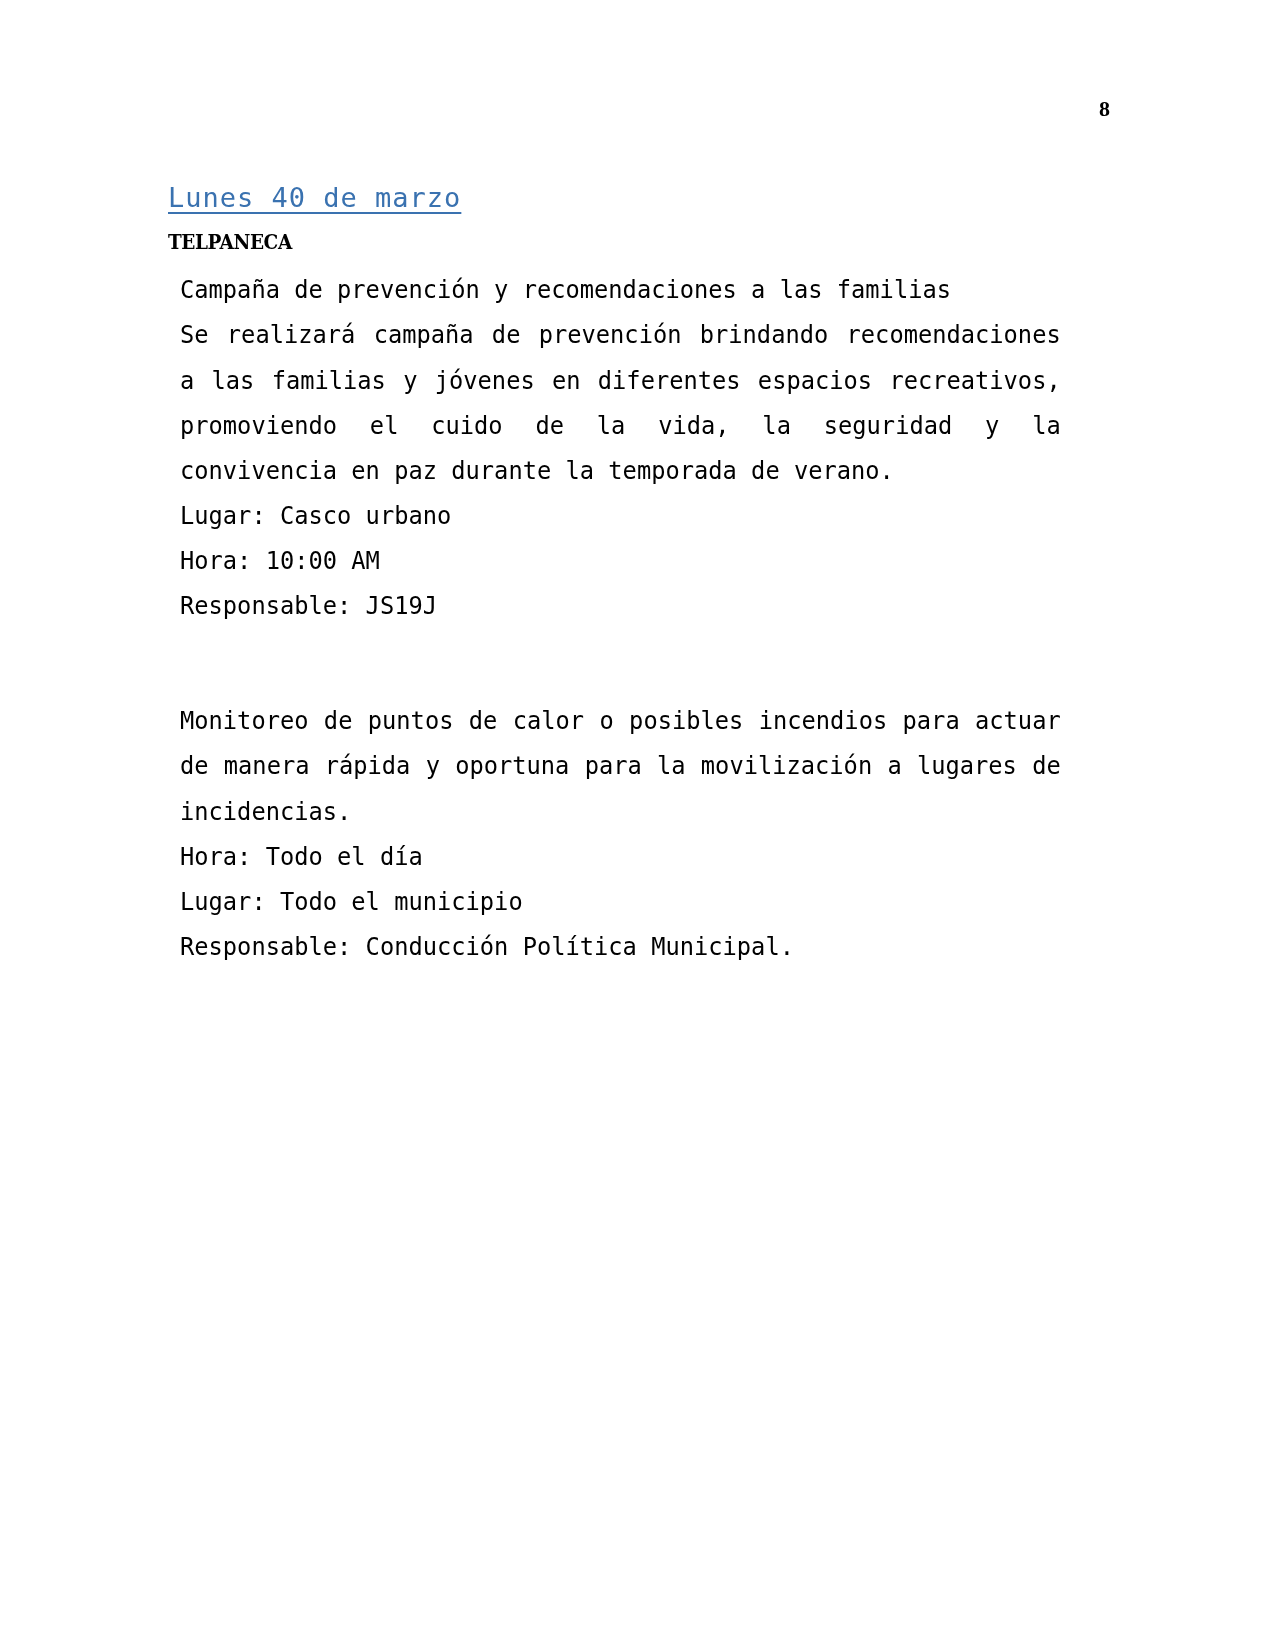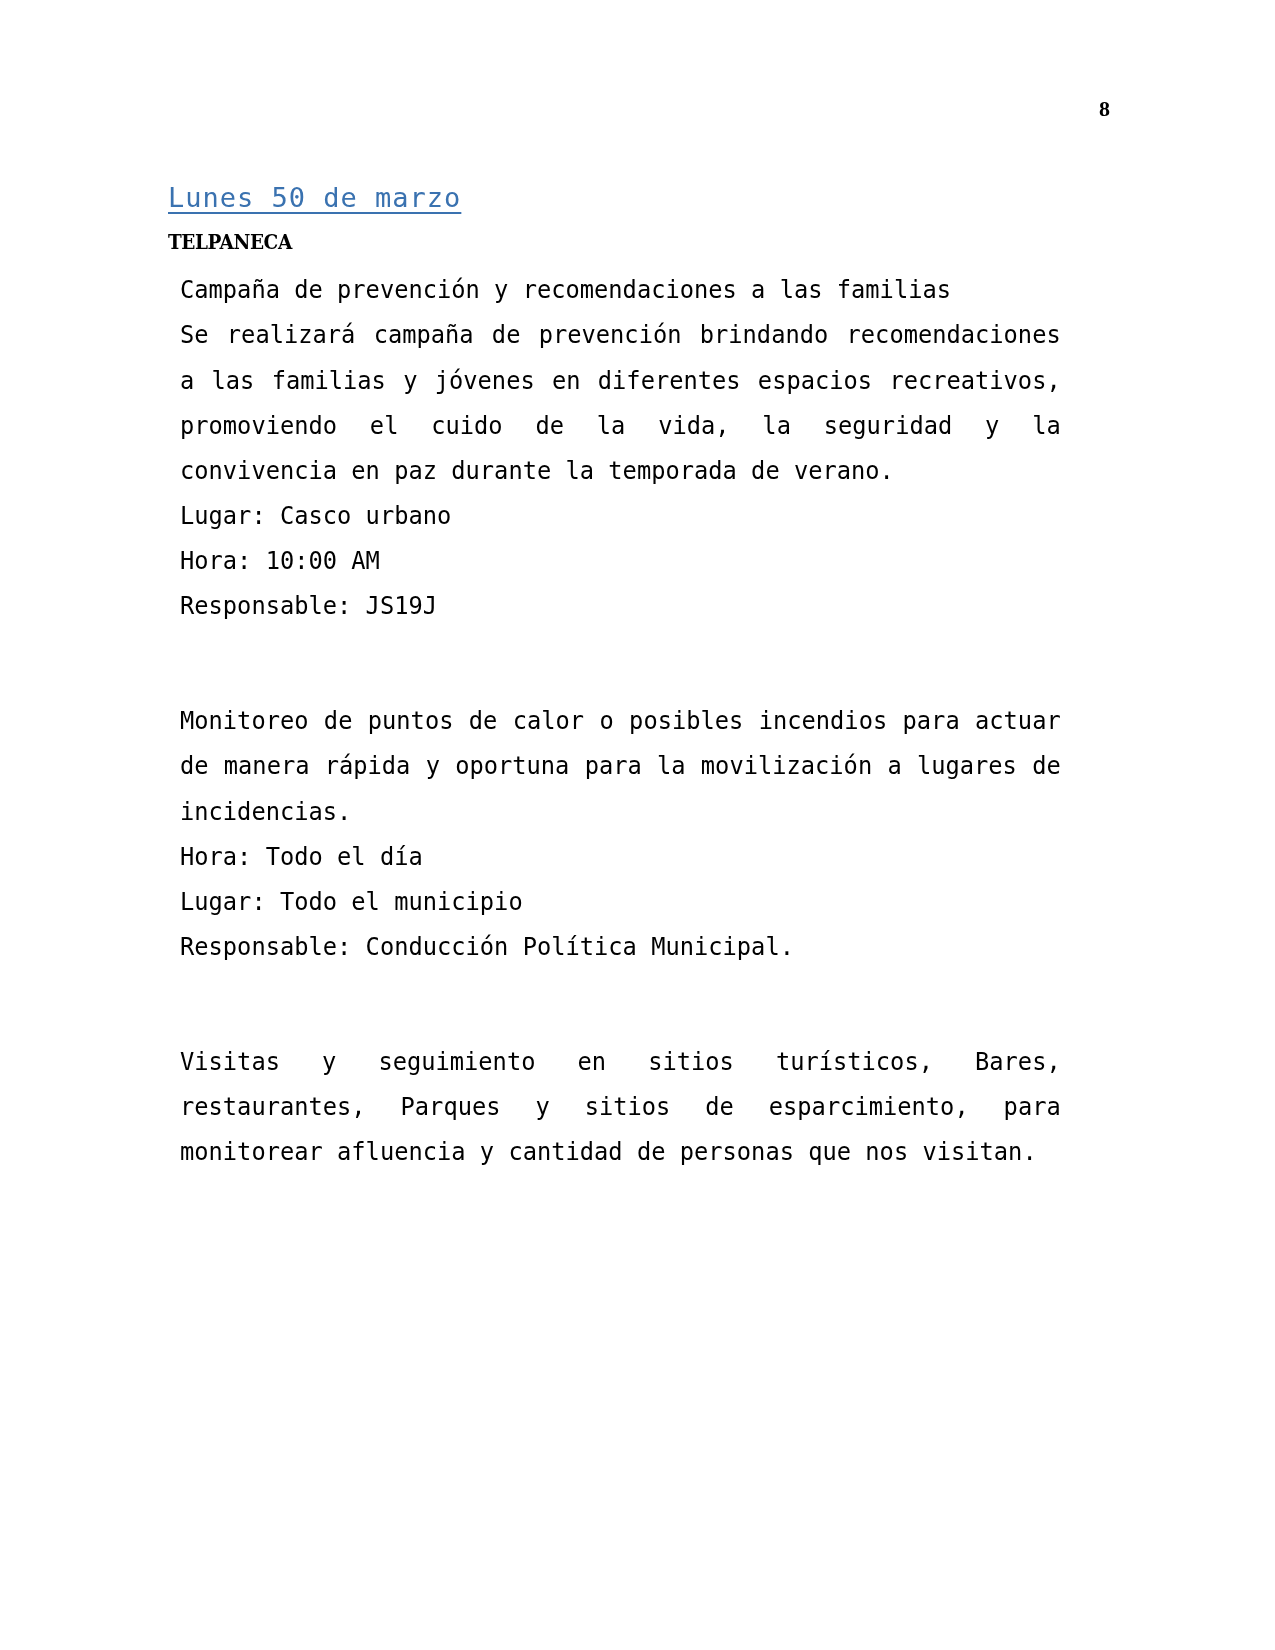--- a/index.html
+++ b/index.html
@@ -108,21 +108,21 @@
 </head>
 <body>
 
 <div class="page">
 
   <div class="page-number">8</div>
 
   <div class="content">
 
     <div class="heading-row">
-      <span class="doc-heading">Lunes 50 de marzo</span>
+      <span class="doc-heading">Lunes 40 de marzo</span>
     </div>
 
     <div class="sub-heading">TELPANECA</div>
 
     <div class="block">
       <p class="body-para">Campaña de prevención y recomendaciones a las familias</p>
       <p class="body-para">Se realizará campaña de prevención brindando recomendaciones a las familias y jóvenes en diferentes espacios recreativos, promoviendo el cuido de la vida, la seguridad y la convivencia en paz durante la temporada de verano.</p>
       <p class="body-line">Lugar: Casco urbano</p>
       <p class="body-line">Hora: 10:00 AM</p>
       <p class="body-line">Responsable: JS19J</p>
@@ -132,18 +132,15 @@
 
     <div class="block">
       <p class="body-para">Monitoreo de puntos de calor o posibles incendios para actuar de manera rápida y oportuna para la movilización a lugares de incidencias.</p>
       <p class="body-line">Hora: Todo el día</p>
       <p class="body-line">Lugar: Todo el municipio</p>
       <p class="body-line">Responsable: Conducción Política Municipal.</p>
     </div>
 
     <div class="spacer-line"></div>
 
-    <div class="block">
-      <p class="body-para">Visitas y seguimiento en sitios turísticos, Bares, restaurantes, Parques y sitios de esparcimiento, para monitorear afluencia y cantidad de personas que nos visitan.</p>
-    </div>
 
   </div>
 </div>
 
 </body></html>

